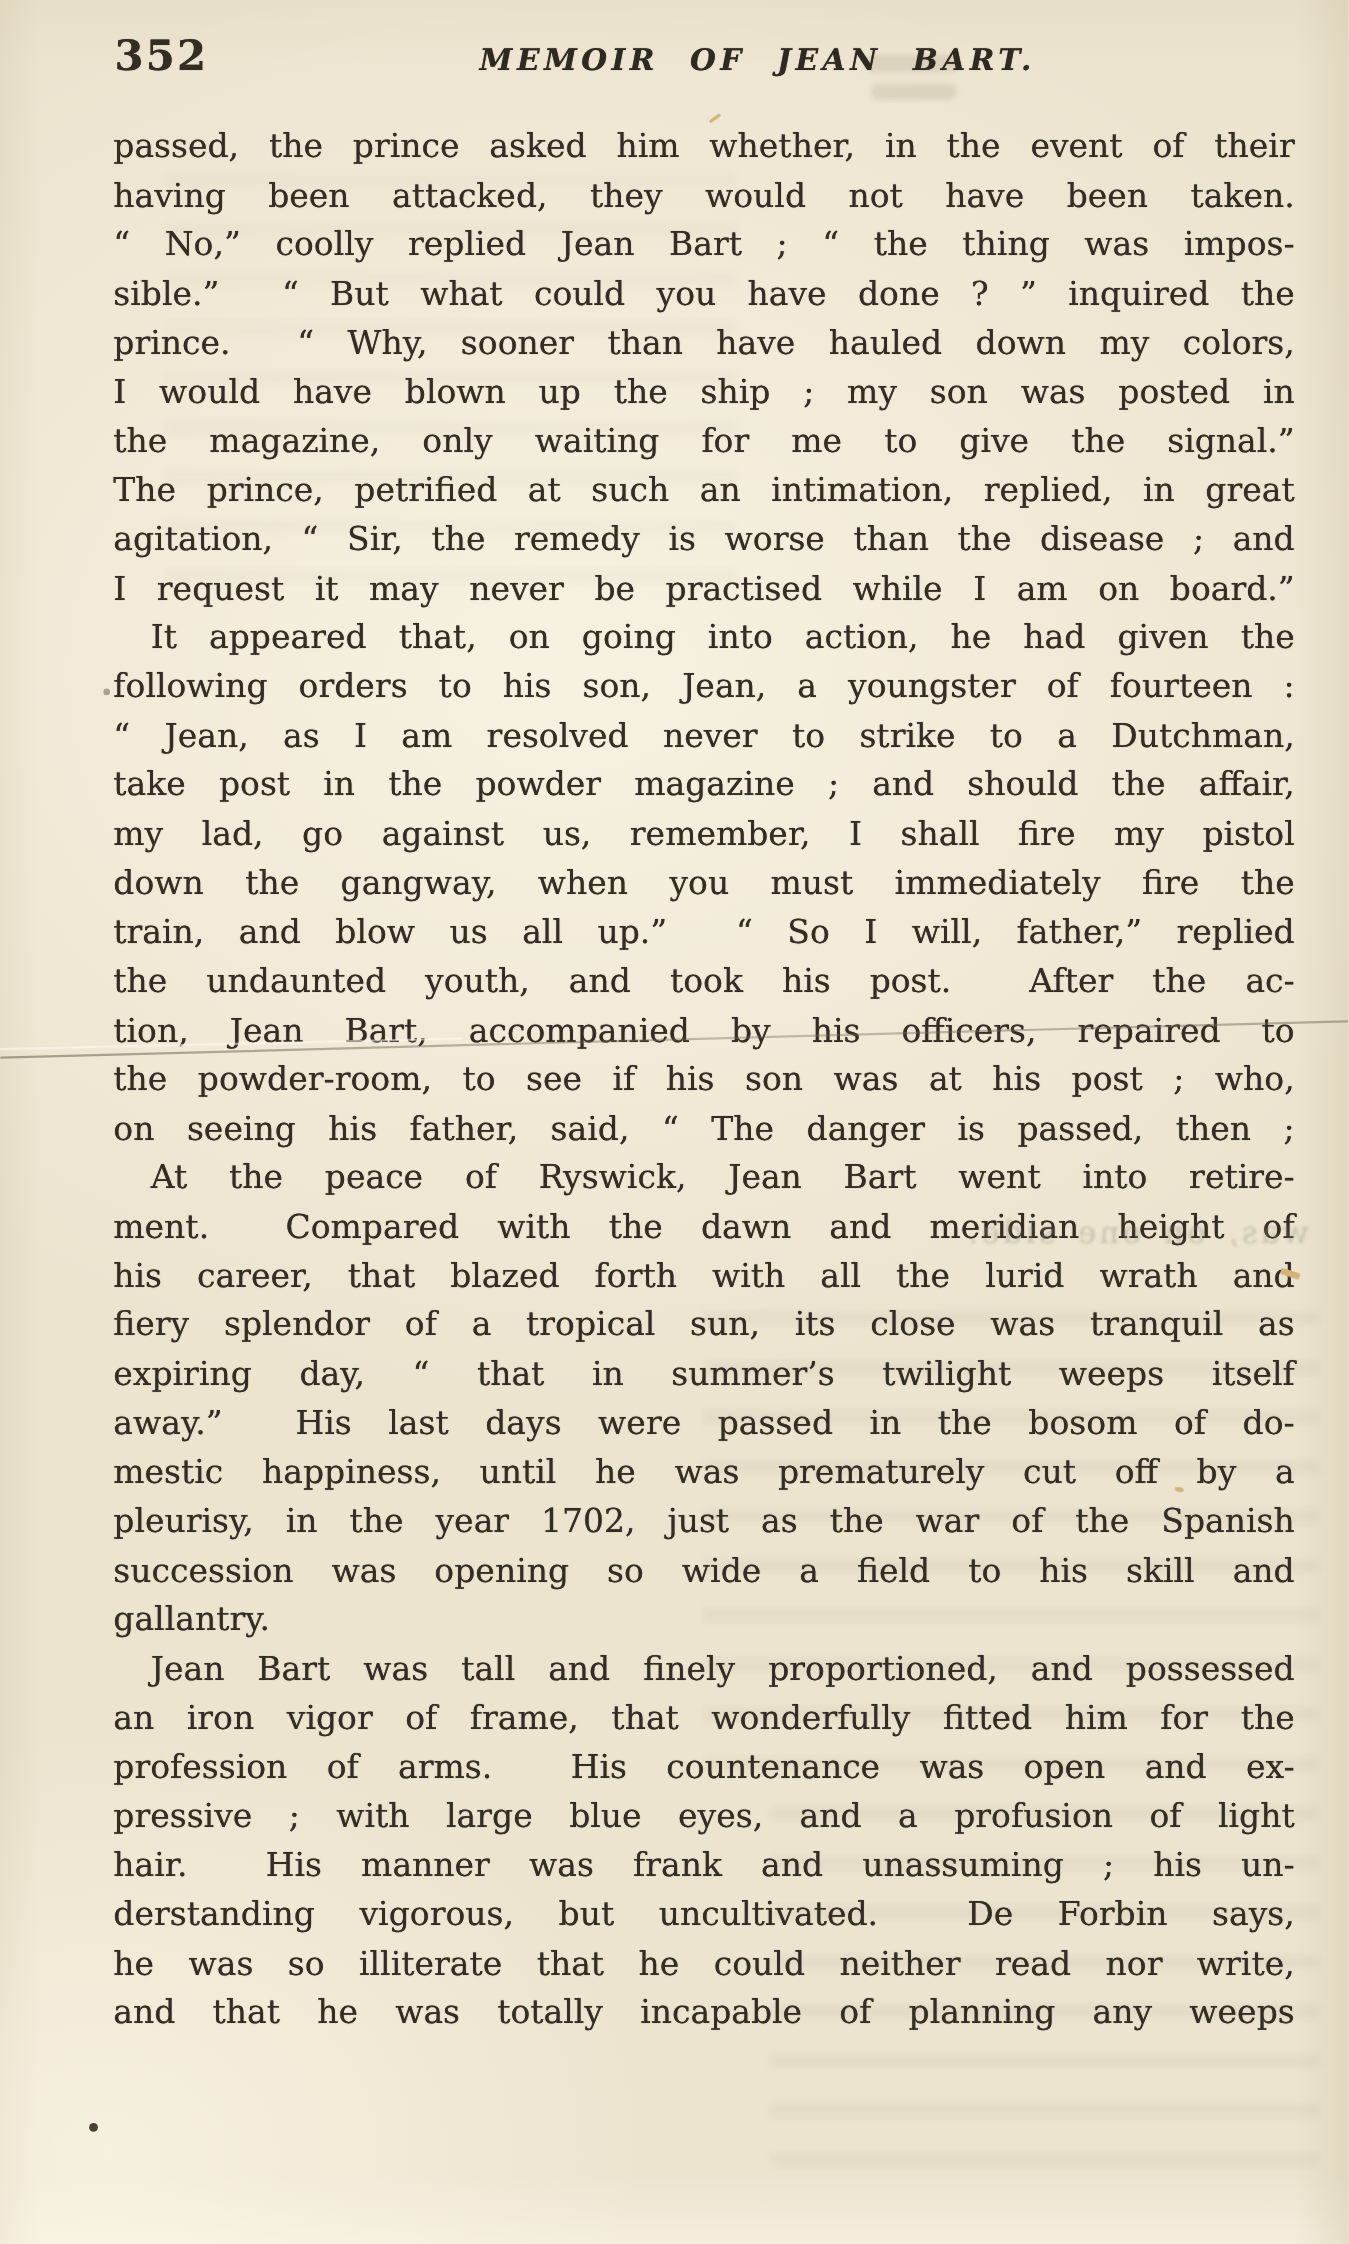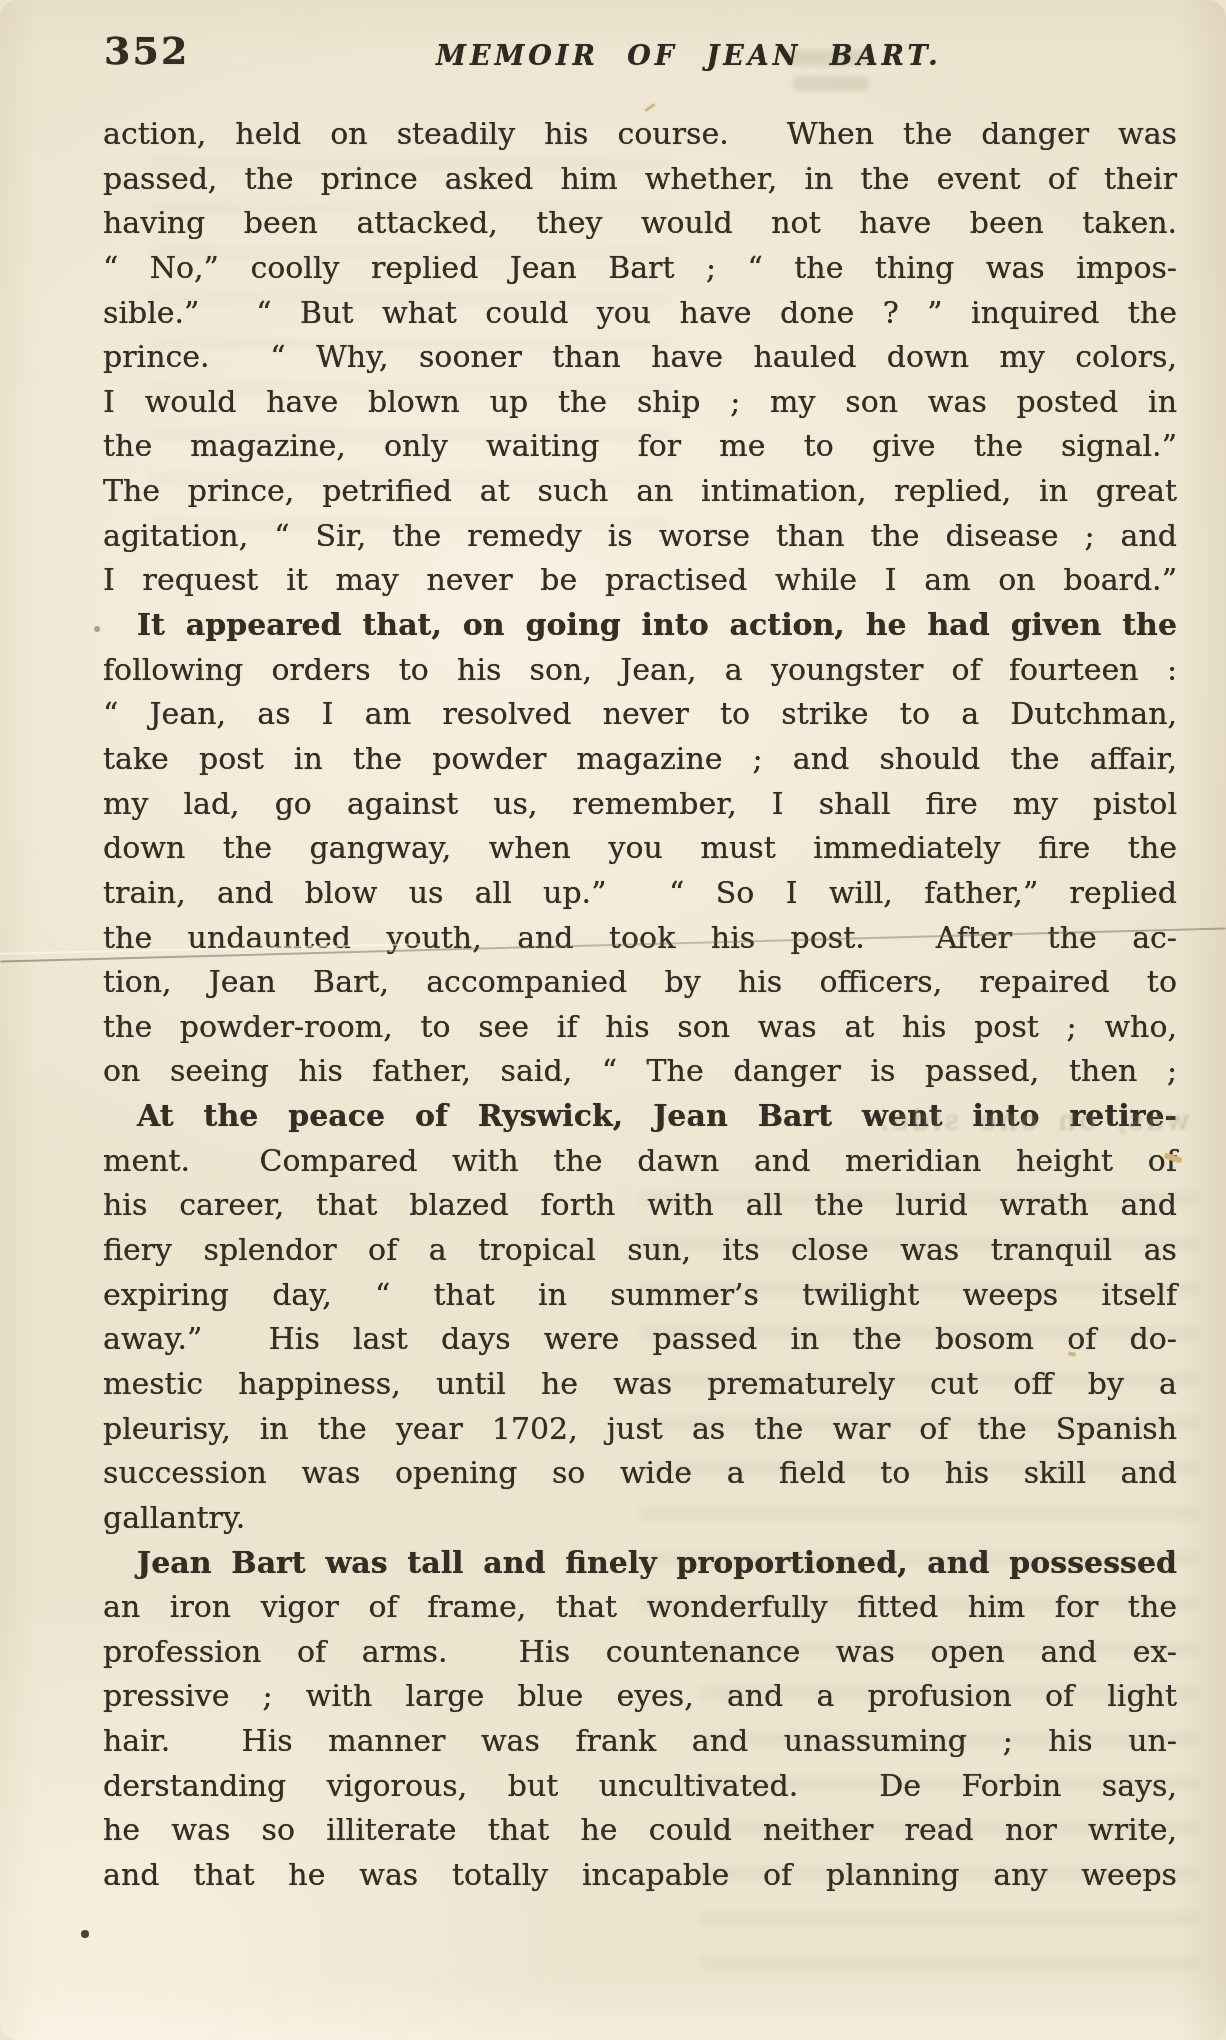--- a/index.html
+++ b/index.html
@@ -11,21 +11,20 @@
     background:#ece4cf;
   }
   .page{
     position:absolute;inset:0;
     background:
       radial-gradient(ellipse 1400px 1100px at 42% 30%, rgba(255,252,240,0.55) 0%, rgba(255,252,240,0) 60%),
       radial-gradient(ellipse 900px 700px at 8% 96%, rgba(255,252,238,0.5) 0%, rgba(255,252,238,0) 55%),
       linear-gradient(to right, rgba(205,192,160,0.25) 0%, rgba(205,192,160,0) 3%, rgba(205,192,160,0) 96%, rgba(200,186,152,0.3) 100%),
       linear-gradient(to bottom, rgba(210,198,168,0.18) 0%, rgba(210,198,168,0) 3%, rgba(210,198,168,0) 97%, rgba(255,252,240,0.4) 100%),
       #ece4cf;
-    border-radius: 18px;
   }
   .ink{color:#332d24;text-shadow:0 0 0.7px rgba(45,38,28,0.75);}
   .page-number{
     position:absolute;left:104px;top:28px;
     font-size:38px;font-weight:bold;letter-spacing:2px;
   }
   .running-head{
     position:absolute;left:436px;top:40px;
     font-size:27px;font-weight:bold;
     letter-spacing:4px;word-spacing:15px;
@@ -39,21 +38,21 @@
   .line{
     white-space:pre-wrap;
     text-align:left;
     height:44.65px;
   }
   .line.justify{
     text-align:justify;
     text-align-last:justify;
     text-justify:inter-word;
   }
-  .line.indent{text-indent:34px;font-weight:bold;}
+  .line.indent{text-indent:34px;}
   
   .crease{
     position:absolute;left:0;top:944px;width:1226px;height:2px;
     background:linear-gradient(to right, rgba(105,95,78,0.55), rgba(115,105,88,0.38) 55%, rgba(115,105,88,0.5));
     transform:rotate(-1.55deg);
     border-radius:2px;
   }
   .crease-highlight{
     position:absolute;left:0;top:948px;width:420px;height:2px;
     background:rgba(255,252,242,0.55);
@@ -101,21 +100,20 @@
   <div class="smudge solid" style="left:786px;top:50px;width:86px;height:16px;"></div>
   <div class="smudge solid" style="left:792px;top:76px;width:78px;height:15px;"></div>
   <div class="smudge bars" style="left:640px;top:1180px;width:560px;height:430px;"></div>
   <div class="smudge bars" style="left:700px;top:1640px;width:500px;height:330px;"></div>
   <div class="smudge bars" style="left:150px;top:150px;width:520px;height:380px;opacity:0.55;"></div>
 
   <div class="page-number ink">352</div>
   <div class="running-head">MEMOIR OF JEAN BART.</div>
 
   <div class="text-column ink">
-      <div class="line justify">action, held on steadily his course.  When the danger was</div>
       <div class="line justify">passed, the prince asked him whether, in the event of their</div>
       <div class="line justify">having been attacked, they would not have been taken.</div>
       <div class="line justify">“ No,” coolly replied Jean Bart ; “ the thing was impos-</div>
       <div class="line justify">sible.”  “ But what could you have done ? ” inquired the</div>
       <div class="line justify">prince.  “ Why, sooner than have hauled down my colors,</div>
       <div class="line justify">I would have blown up the ship ; my son was posted in</div>
       <div class="line justify">the magazine, only waiting for me to give the signal.”</div>
       <div class="line justify">The prince, petrified at such an intimation, replied, in great</div>
       <div class="line justify">agitation, “ Sir, the remedy is worse than the disease ; and</div>
       <div class="line justify">I request it may never be practised while I am on board.”</div>

